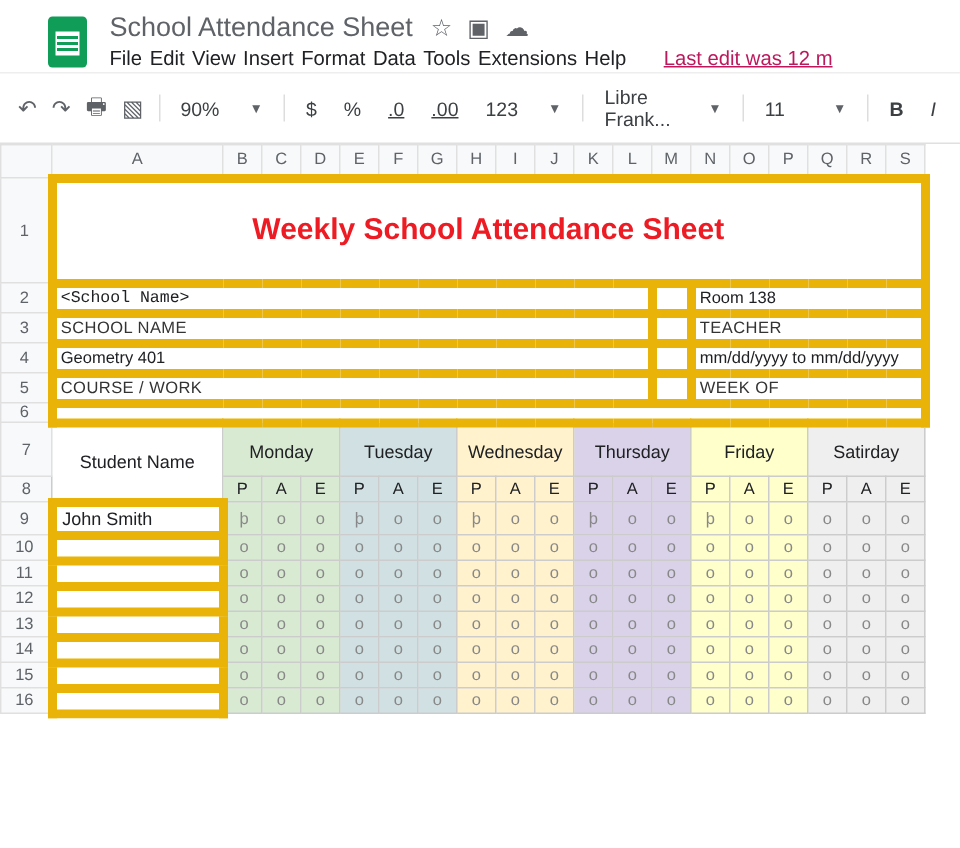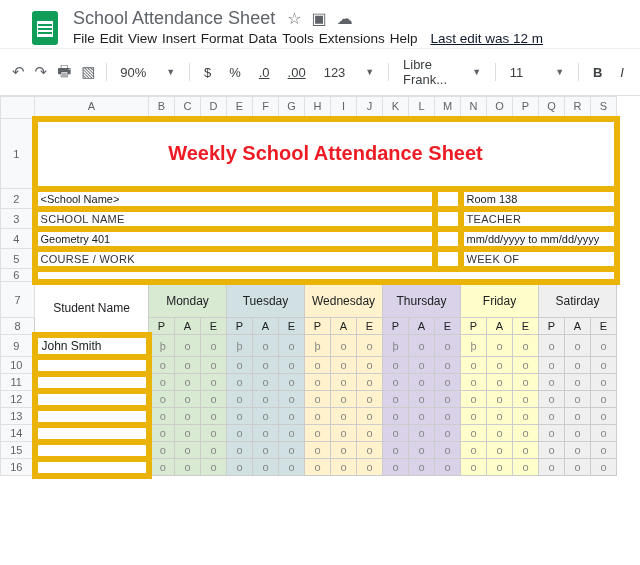--- a/index.html
+++ b/index.html
@@ -7,21 +7,21 @@
 .header{padding:8px 25px 0;display:flex;align-items:flex-start;gap:8px}
 .logo{width:40px;height:40px;display:flex;align-items:center;justify-content:center}
 .logo-box{width:26px;height:34px;background:#0f9d58;border-radius:3px;position:relative}
 .logo-box::after{content:"";position:absolute;top:10px;left:5px;right:5px;bottom:8px;background:repeating-linear-gradient(#fff,#fff 2px,#0f9d58 2px,#0f9d58 4px),linear-gradient(90deg,#fff 2px,#0f9d58 2px);border:1px solid #fff}
 .title-area{flex:1}
 .title-row{display:flex;align-items:center;gap:12px;margin-bottom:2px}
 .doc-title{font-size:18px;color:#5f6368}
 .title-icons{display:flex;gap:10px;color:#5f6368;font-size:16px}
 .menubar{display:flex;gap:5px;font-size:13.5px;color:#202124;align-items:baseline}
 .menubar span{cursor:pointer}
-.last-edit{color:#0f172a;text-decoration:underline;font-size:13.5px;margin-left:8px;white-space:nowrap}
+.last-edit{color:#be185d;text-decoration:underline;font-size:13.5px;margin-left:20px;white-space:nowrap}
 .toolbar{border-top:1px solid #eee;border-bottom:1px solid #e0e0e0;padding:6px 12px;display:flex;align-items:center;gap:10px;font-size:13px;color:#3c4043}
 .tb-sep{width:1px;height:18px;background:#ddd}
 .tb-btn{display:flex;align-items:center;gap:20px;padding:2px 4px}
 .dd{font-size:9px;color:#5f6368}
 .tb-icon{font-size:15px;color:#5f6368}
 .sheet{overflow:auto}
 table.grid{border-collapse:collapse;font-size:11px}
 .colhead td{border:1px solid #e0e0e0;background:#f8f9fa;text-align:center;color:#5f6368;font-size:11px;height:22px}
 .rowhead{border:1px solid #e0e0e0;background:#f8f9fa;text-align:center;color:#5f6368;font-size:11px;width:34px}
 td.cell{border:6px solid #eab308;height:17px;font-size:11px;padding:1px 3px;vertical-align:middle}
@@ -131,21 +131,21 @@
           <td class="colhead wcol" style="width: 26px;">S</td>
         </tr>
         <tr>
           <td class="rowhead">1</td>
           <td class="cell tall" colspan="19">
             <div class="big-title">Weekly School Attendance Sheet</div>
           </td>
         </tr>
         <tr>
           <td class="rowhead">2</td>
-          <td class="cell section-val" colspan="12" style="height: 20px;">&lt;School Name&gt;</td>
+          <td class="cell section-val" colspan="12" style="height: 20px; font-family: Liberation Mono, monospace;">&lt;School Name&gt;</td>
           <td class="cell" style="border-right: none; border-left: none;"></td>
           <td class="cell section-val" colspan="6">Room 138</td>
         </tr>
         <tr>
           <td class="rowhead">3</td>
           <td class="cell section-lbl" colspan="12" style="height: 12px;">SCHOOL NAME</td>
           <td class="cell"></td>
           <td class="cell section-lbl" colspan="6">TEACHER</td>
         </tr>
         <tr>

